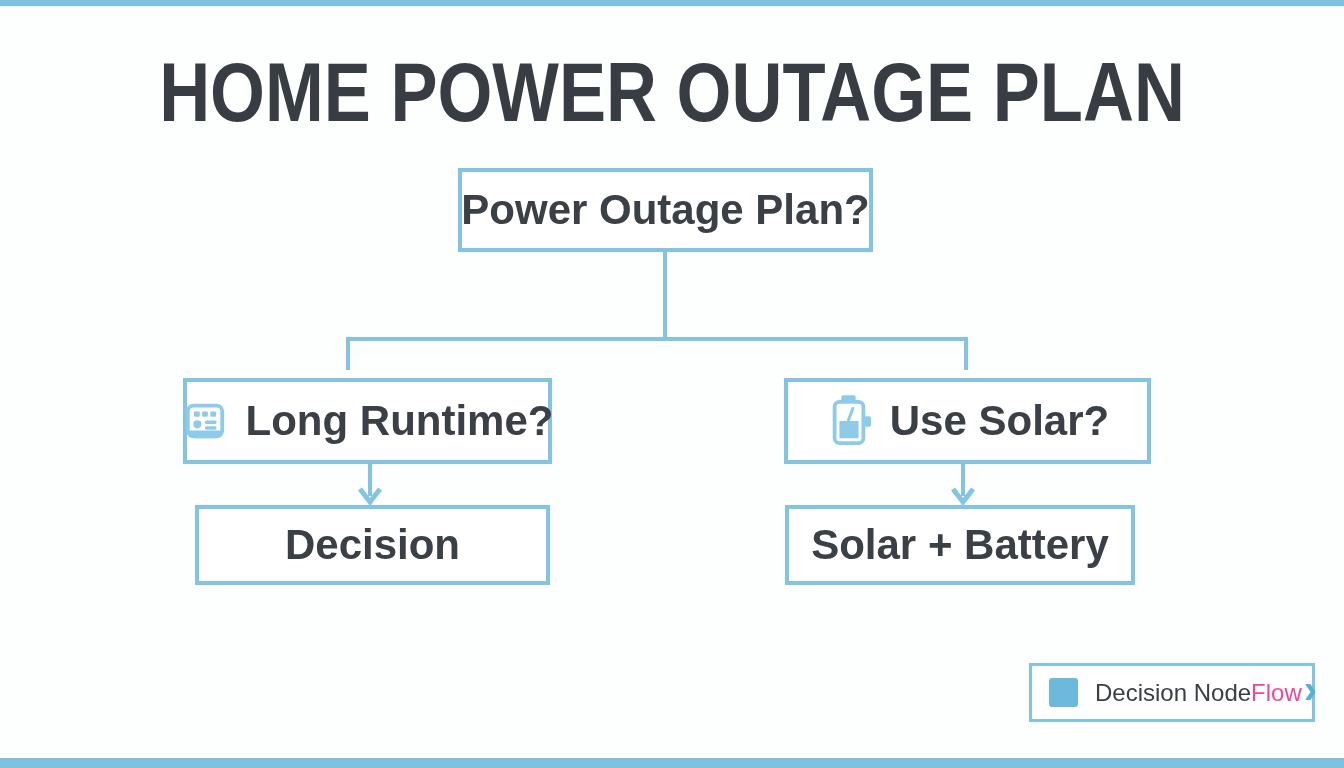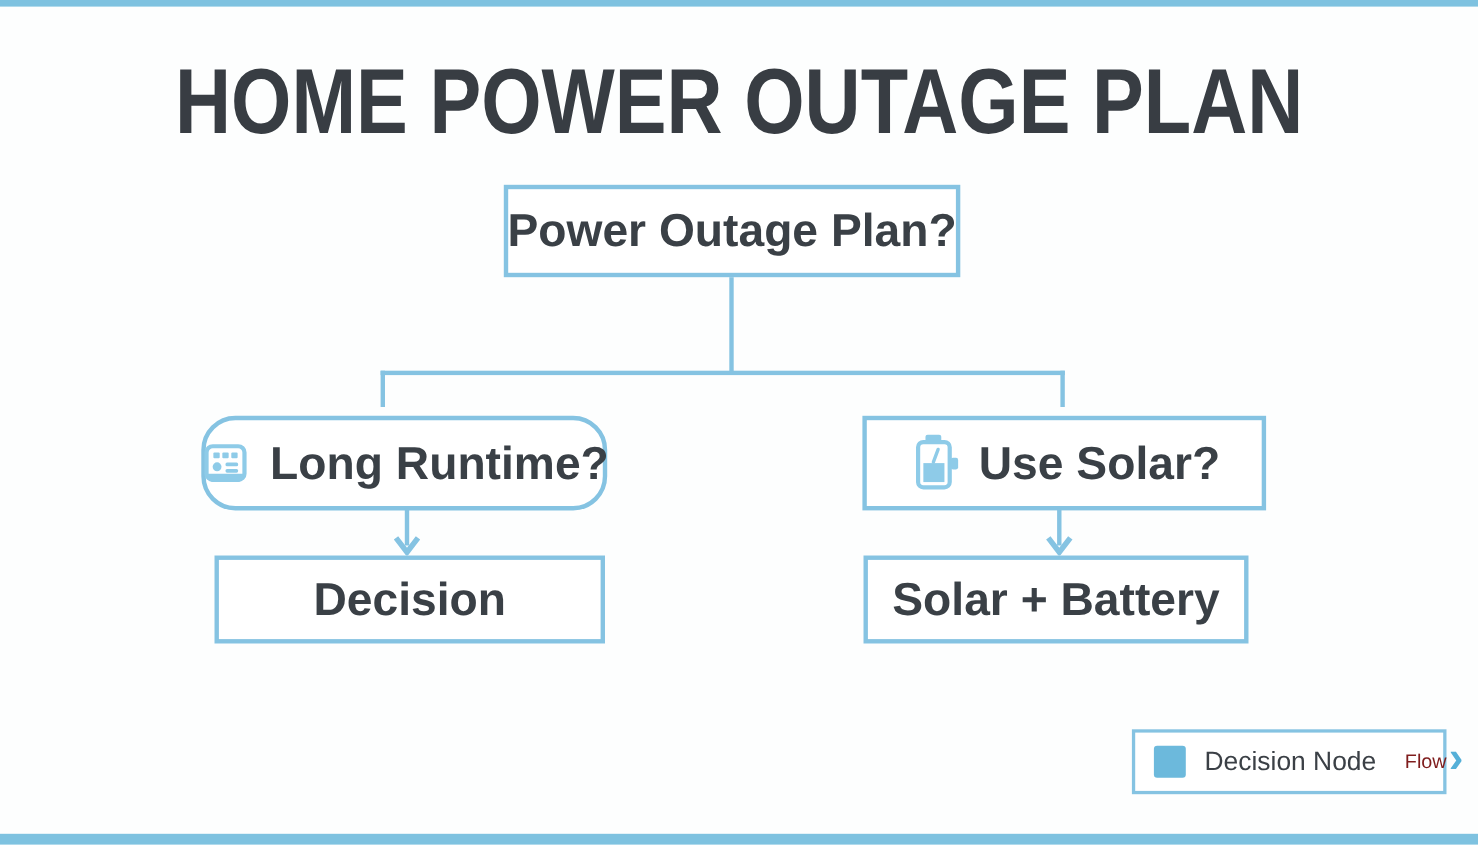--- a/index.html
+++ b/index.html
@@ -46,21 +46,21 @@
     display: flex;
     align-items: center;
     justify-content: center;
     gap: 18px;
     color: #3a4046;
     font-weight: bold;
     font-size: 42px;
     white-space: nowrap;
   }
   .node-root   { left: 458px; top: 168px; width: 415px; height: 84px; }
-  .node-qleft  { left: 183px; top: 378px; width: 369px; height: 86px; border-radius: 31px; }
+  .node-qleft  { left: 183px; top: 378px; width: 369px; height: 86px; }
   .node-qright { left: 784px; top: 378px; width: 367px; height: 86px; }
   .node-oleft  { left: 195px; top: 505px; width: 355px; height: 80px; }
   .node-oright { left: 785px; top: 505px; width: 350px; height: 80px; }
 
   .conn {
     position: absolute;
     background: var(--accent, #85c3e2);
   }
   .conn.v-root  { left: 663px; top: 252px; width: 4px;  height: 87px; }
   .conn.h-main  { left: 346px; top: 337px; width: 622px; height: 4px; }
@@ -90,23 +90,22 @@
     border-radius: 3px;
     flex: 0 0 auto;
   }
   .legend-label {
     font-size: 24px;
     color: #3b4046;
     margin-left: 17px;
     white-space: nowrap;
   }
   .legend-flow {
-    font-size: 18px;
-    color: #7f1d1d;
-    margin-left: 26px;
+    font-size: 24px;
+    color: #ec4899;
     white-space: nowrap;
   }
   .legend-chevron {
     font-size: 40px;
     line-height: 29px;
     font-weight: bold;
     color: #55b0d8;
     margin-left: 2px;
     margin-top: -6px;
   }

